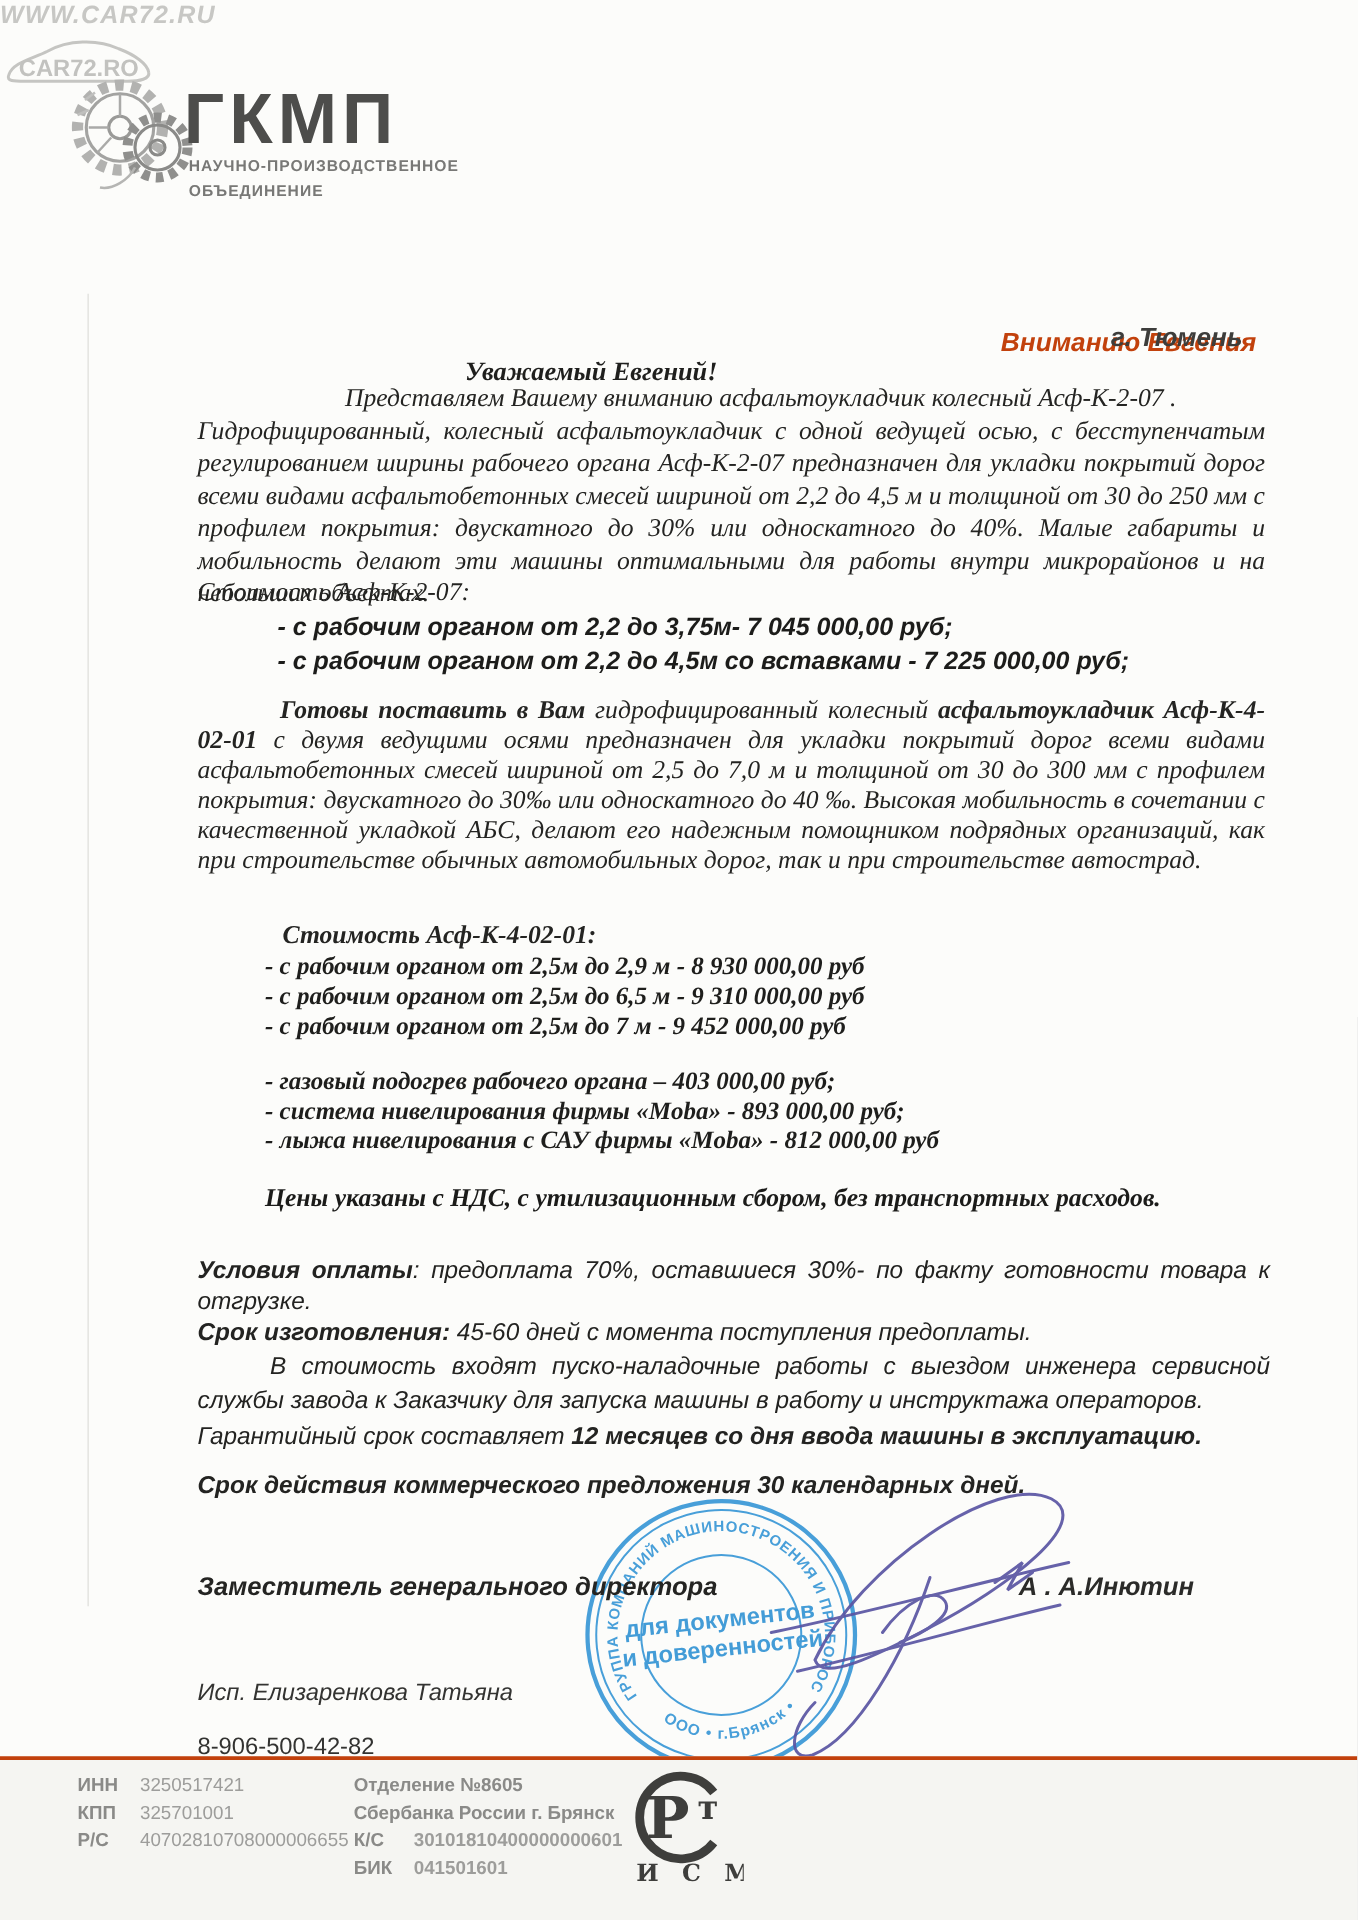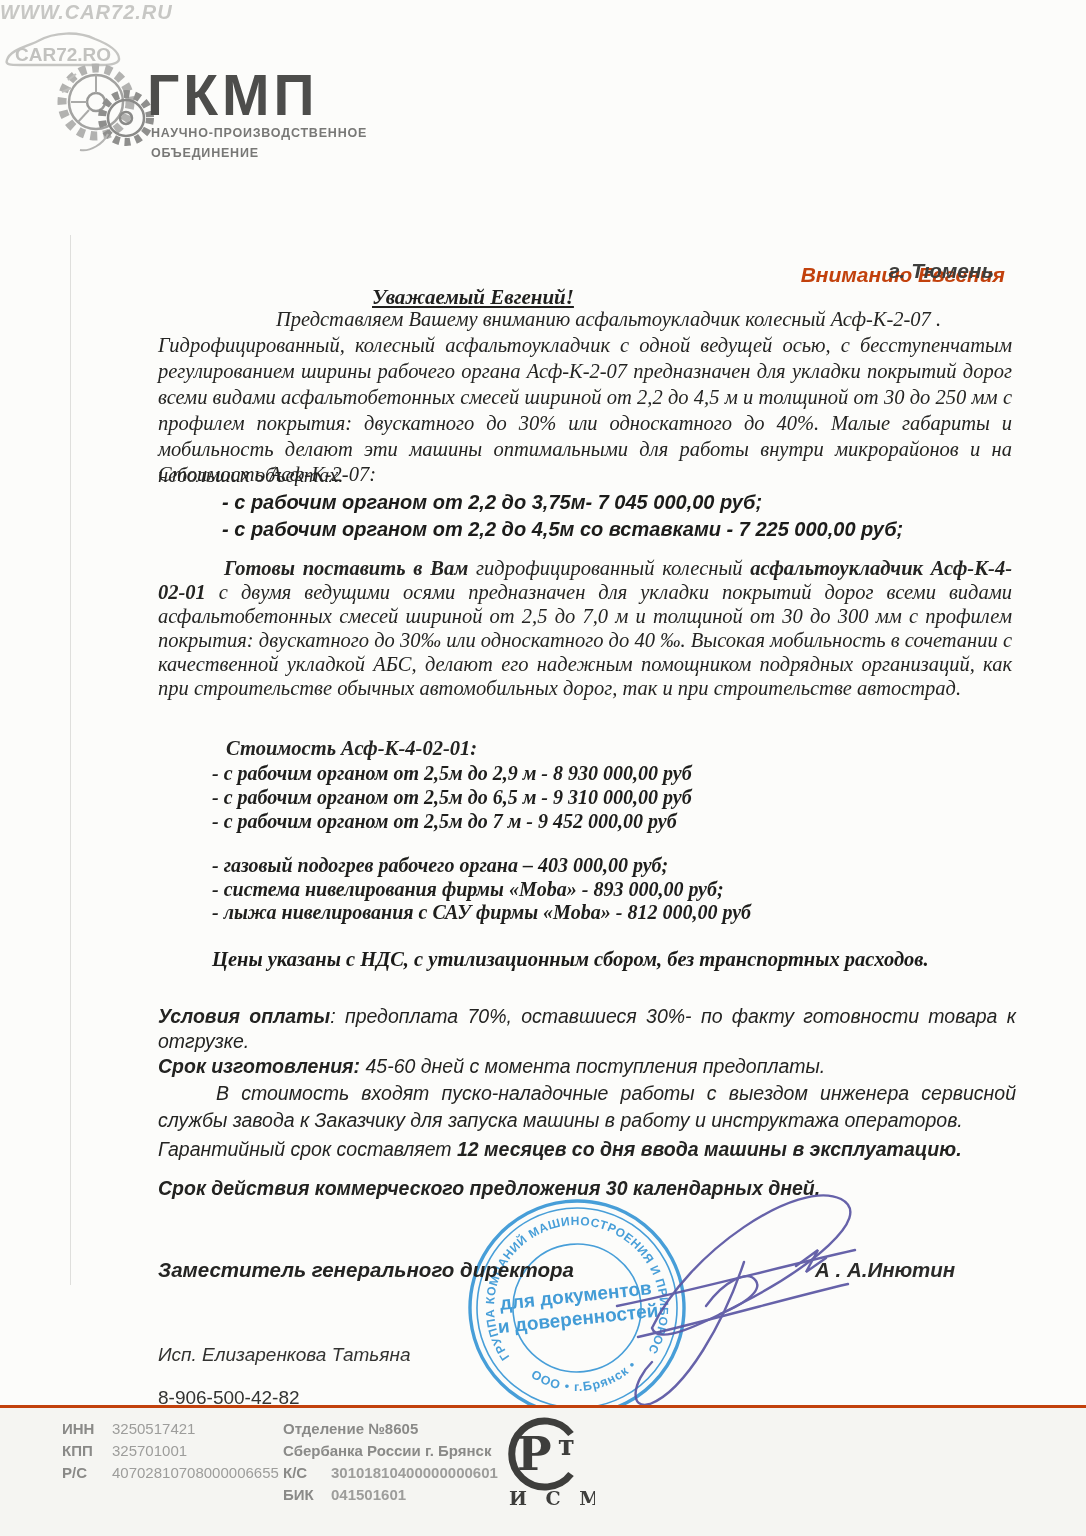--- a/index.html
+++ b/index.html
@@ -23,21 +23,21 @@
   .banner{left:47px;top:172px;width:993px;height:41px;
     background:repeating-linear-gradient(125deg,#a4a4a2 0 4px,#8e8e8c 4px 6px,#b1b1af 6px 9px,#989896 9px 12px);}
   .banner .ref{position:absolute;left:112px;top:0;line-height:41px;font-style:italic;
                font-size:21px;color:#333331;}
 
   .attention{right:81px;top:223px;font-family:"Liberation Sans",sans-serif;font-style:italic;
              font-weight:bold;font-size:21px;color:#c2410c;margin-top:40px;}
   .city{right:92px;top:259px;font-family:"Liberation Sans",sans-serif;font-style:italic;
         font-weight:bold;font-size:21px;color:#3d3d3b;}
 
-  .salutation{left:372px;top:285px;font-style:italic;font-weight:bold;font-size:21px;color:#1f1f1d;text-decoration:underline;}
+  .salutation{left:372px;top:285px;font-style:italic;font-weight:bold;font-size:21px;color:#1f1f1d;}
 
   .para{font-style:italic;font-size:20.5px;text-align:justify;}
   .p1{left:158px;top:306px;width:854px;line-height:26px;}
   .p1 .first{display:block;text-indent:118px;}
   .p2{left:158px;top:557px;width:854px;line-height:23.9px;text-indent:66px;}
 
   .h1{left:158px;top:463px;font-style:italic;font-size:20.5px;text-align:right;}
   .list1{left:222px;top:489px;font-family:"Liberation Sans",sans-serif;font-style:italic;
          font-weight:bold;font-size:20px;line-height:26.5px;color:#1c1c1a;}
   .h2{left:226px;top:737px;font-style:italic;font-weight:bold;font-size:20.5px;}

